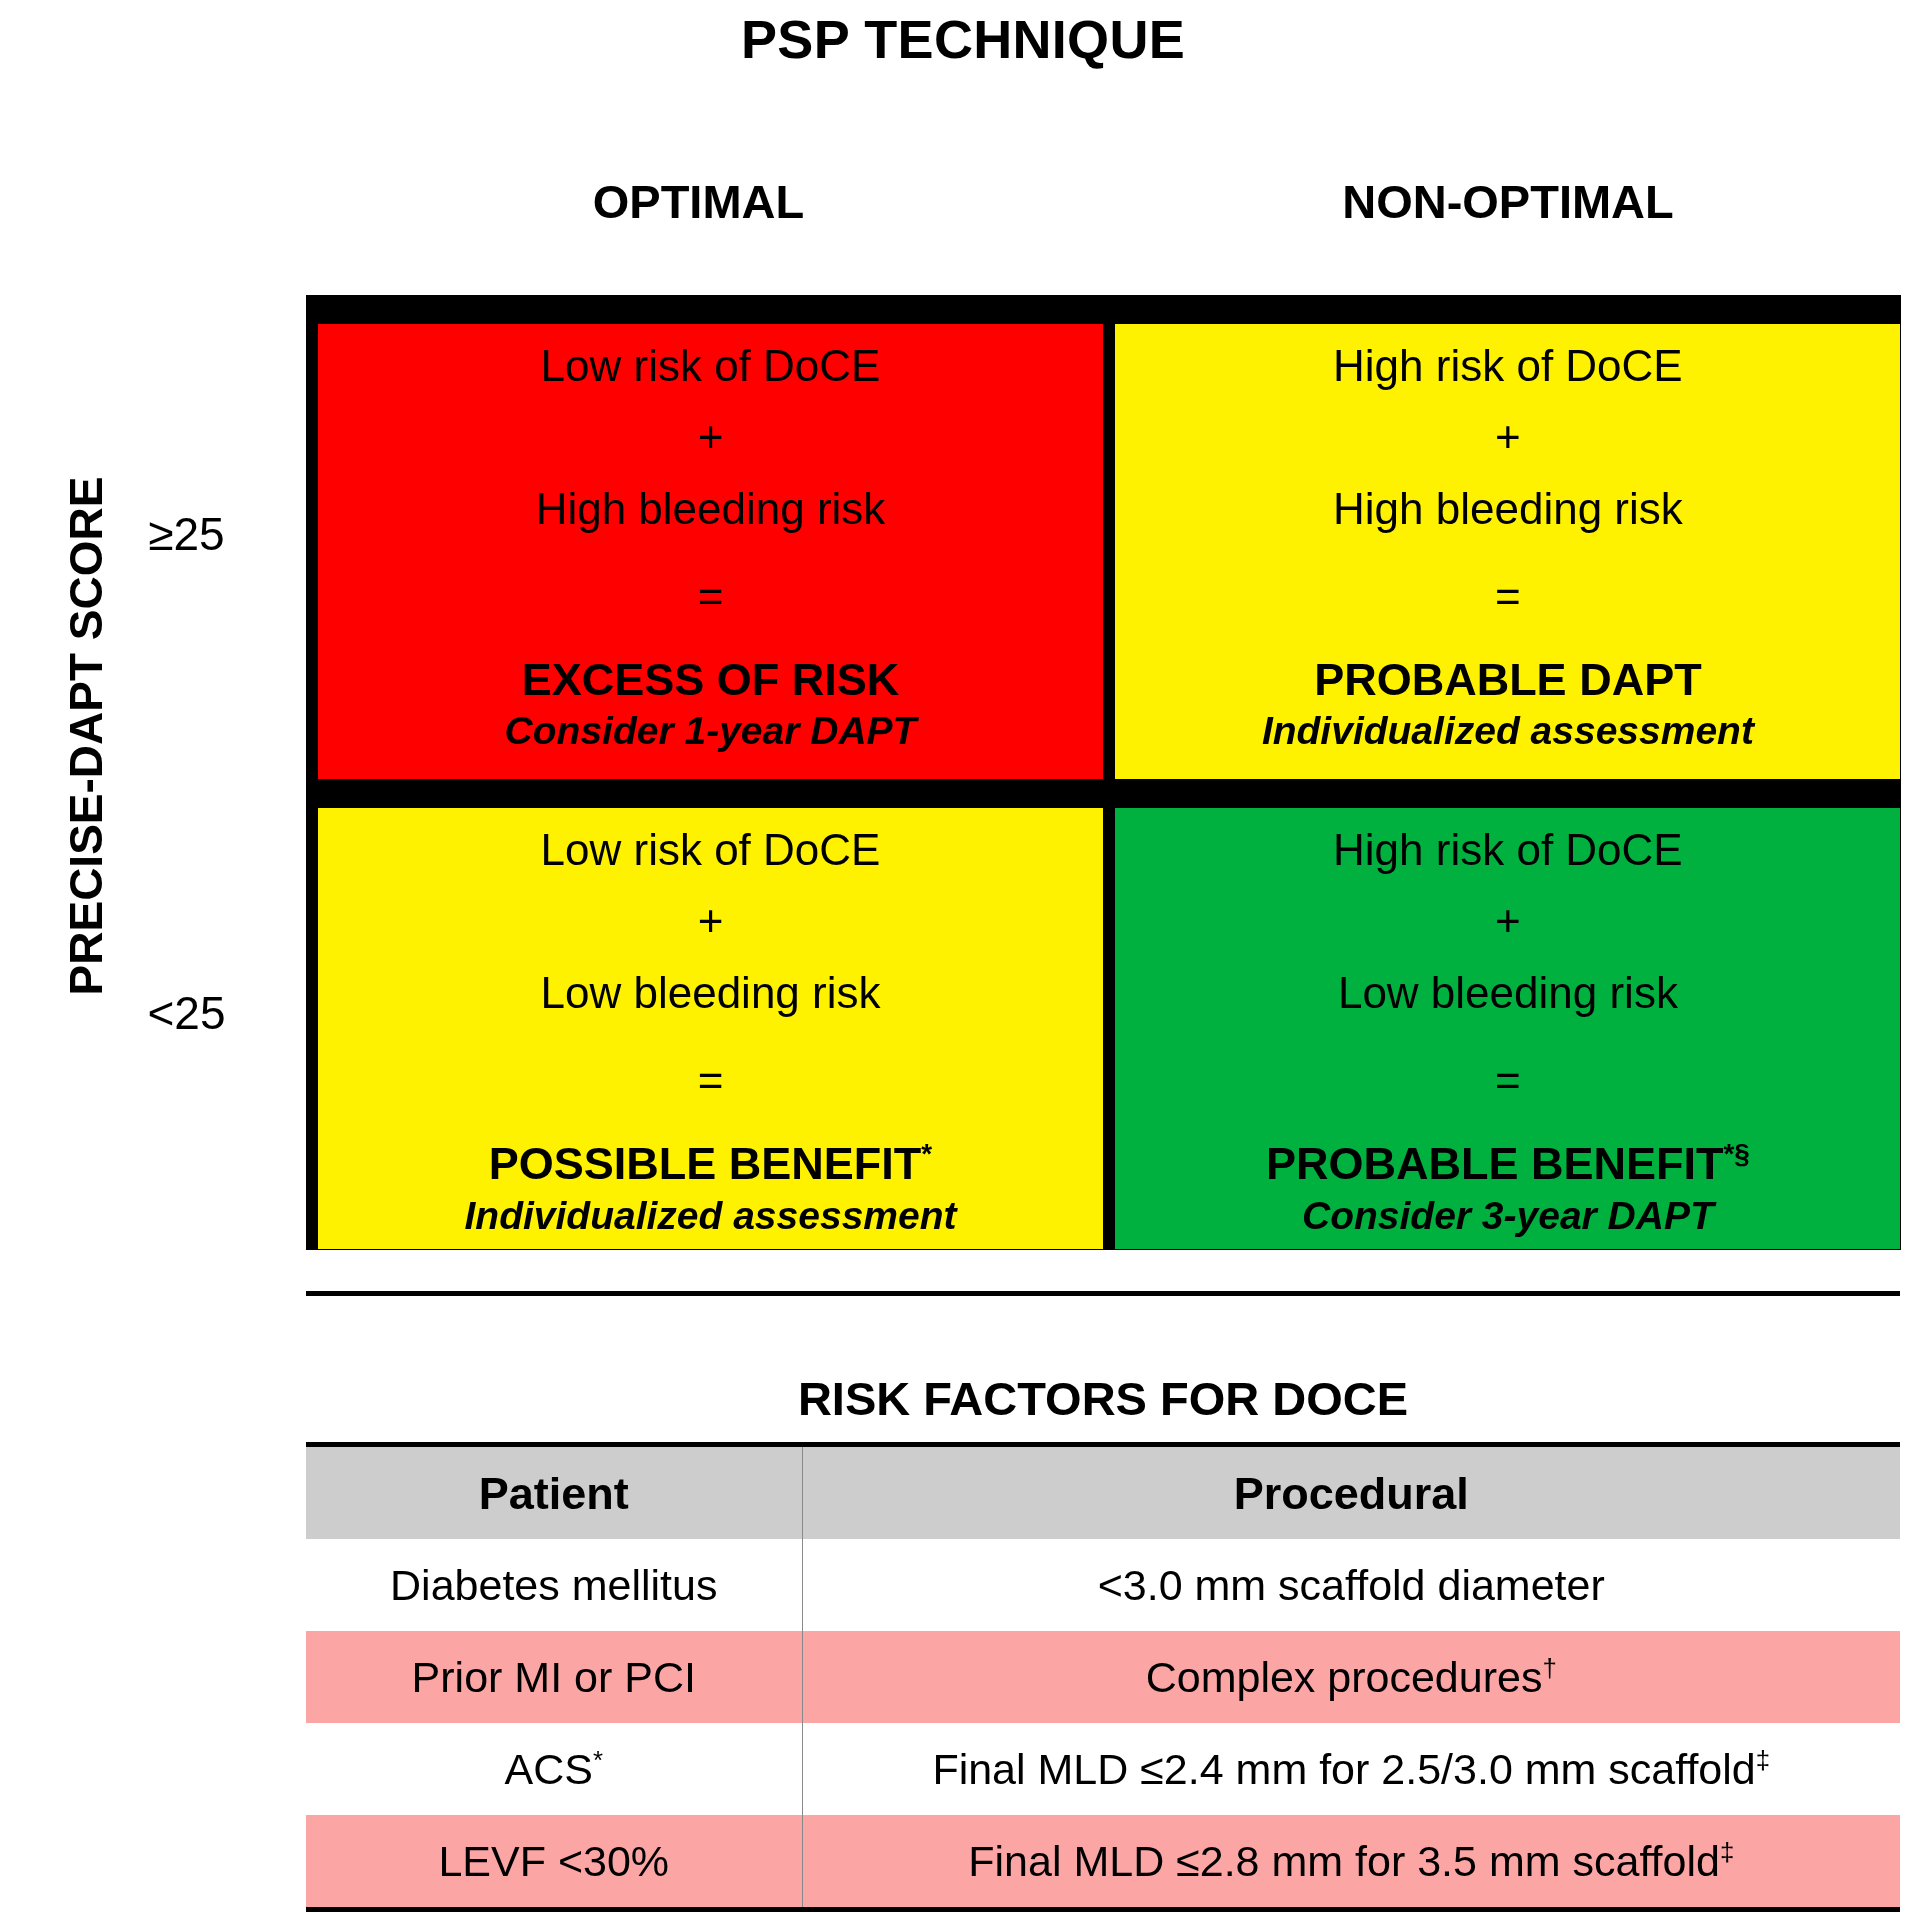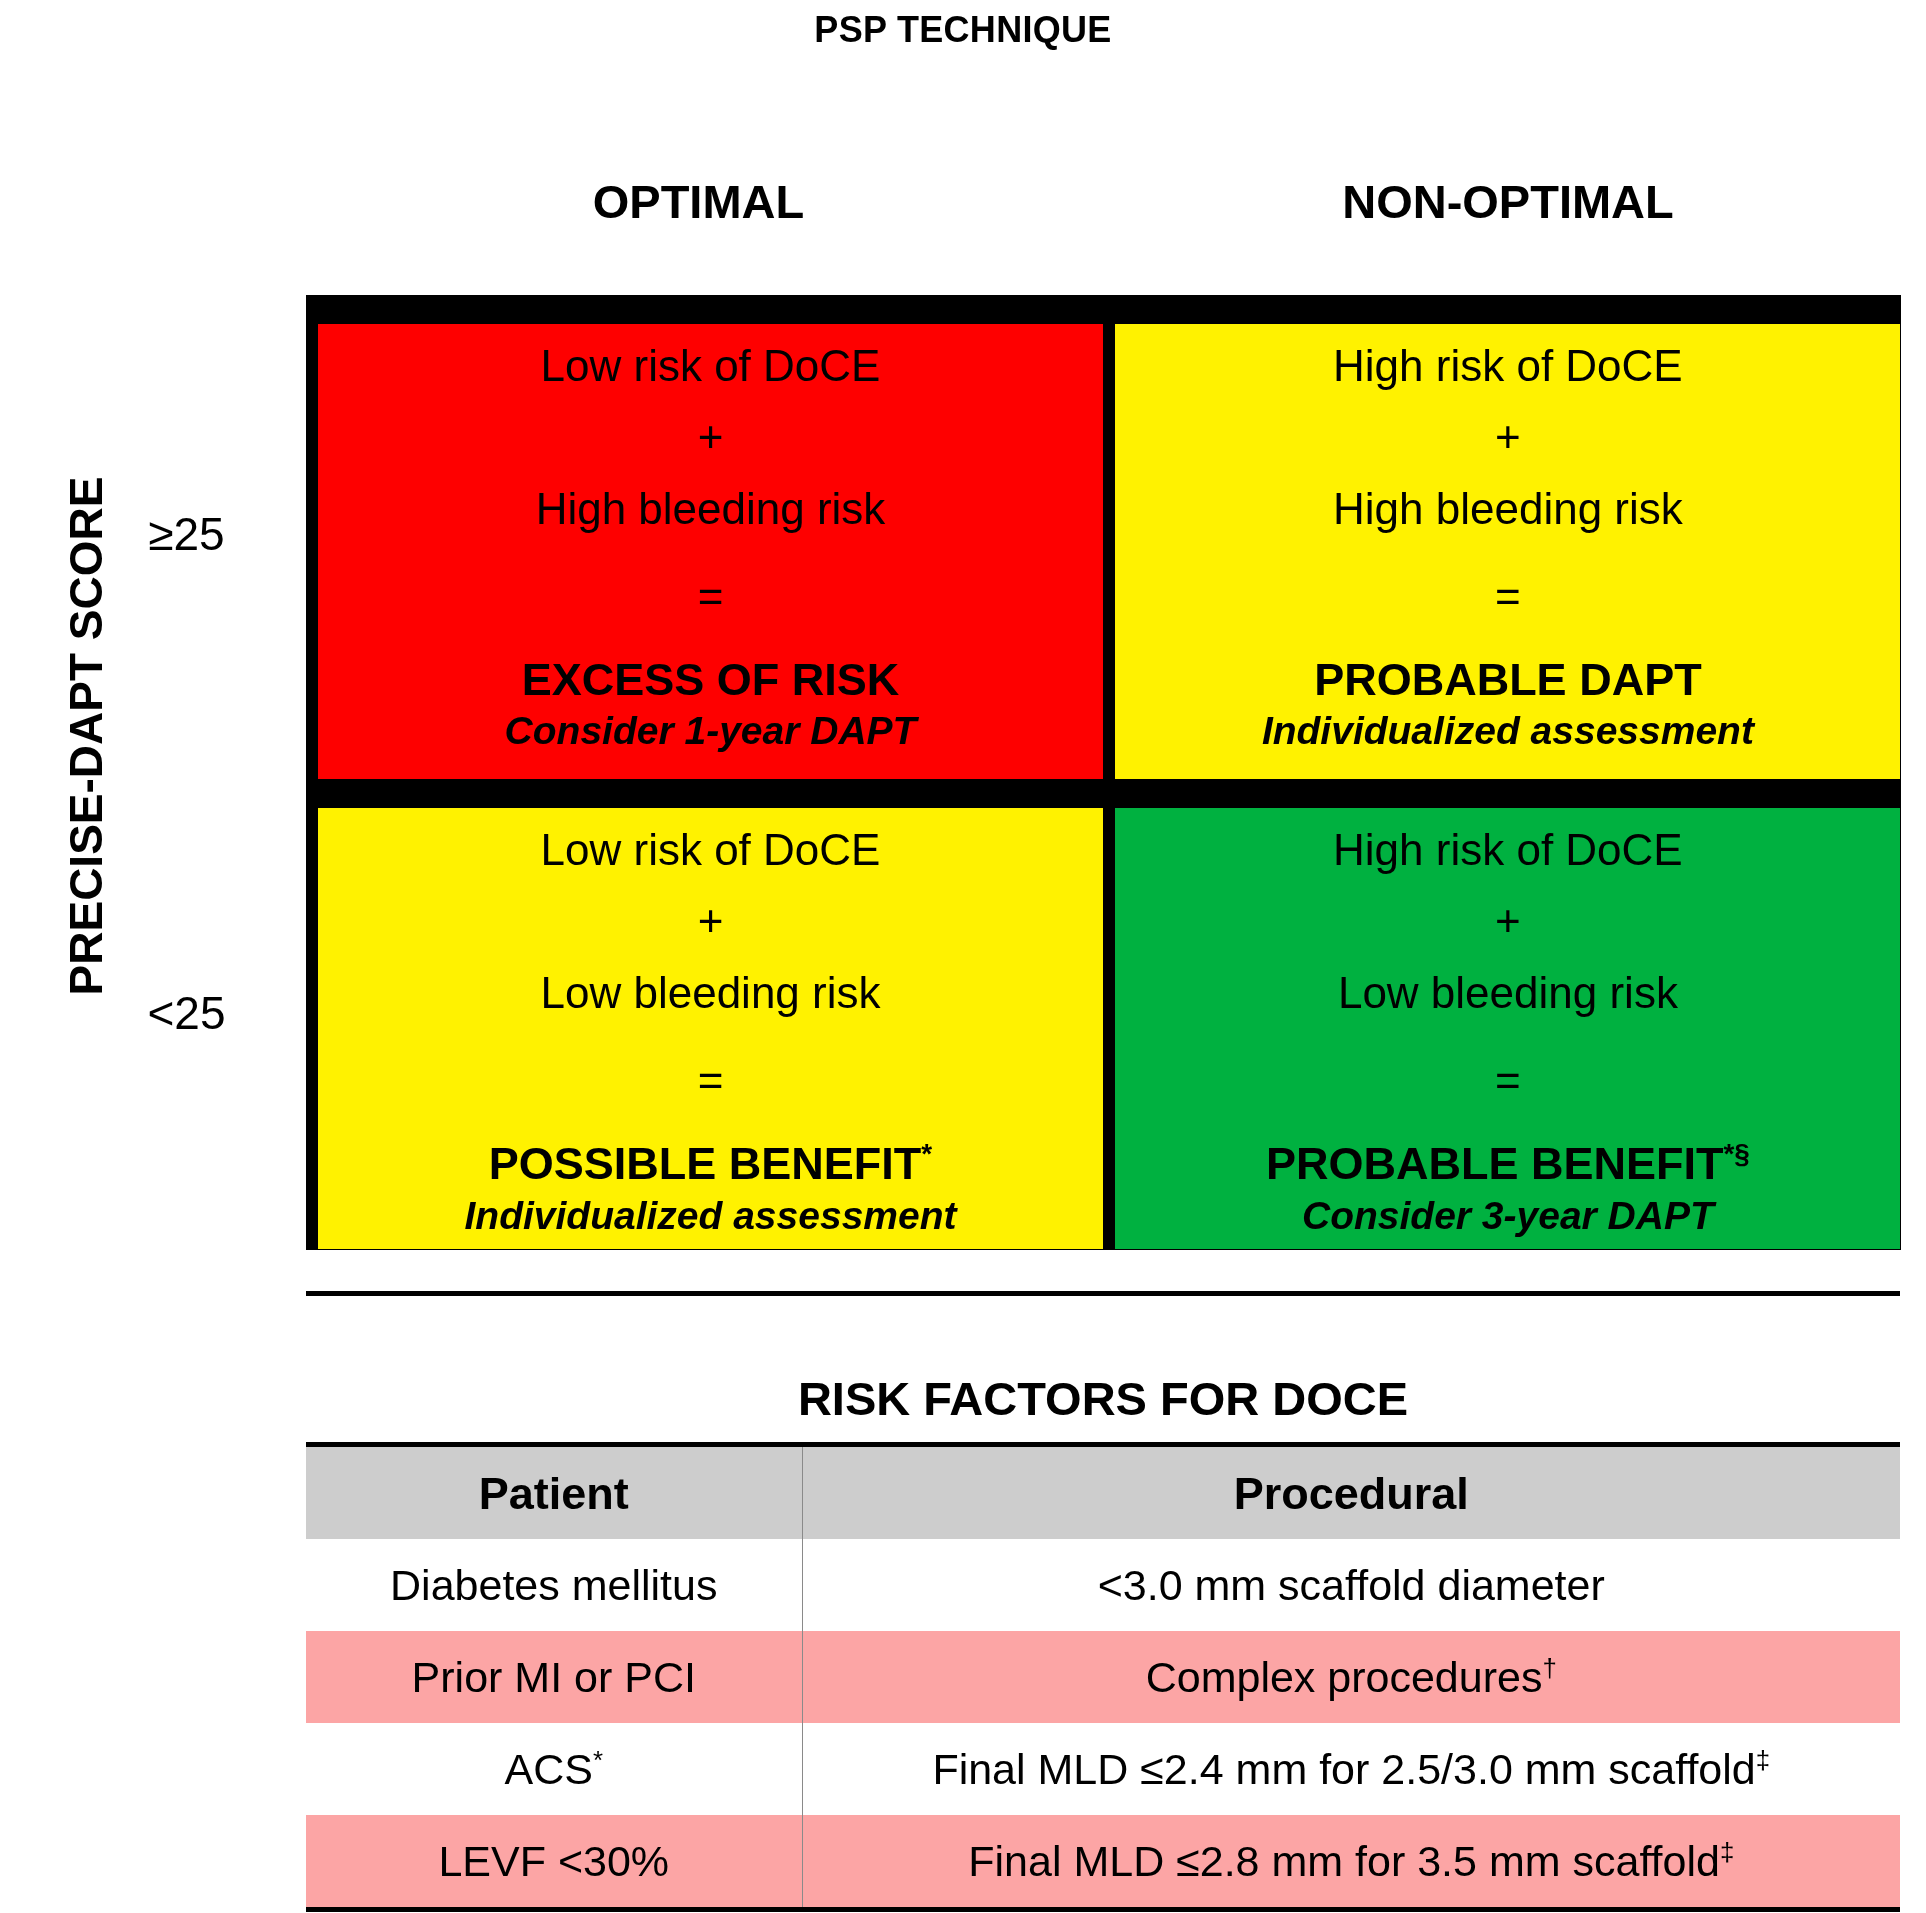--- a/index.html
+++ b/index.html
@@ -19,21 +19,21 @@
     overflow: hidden;
   }
 
   
   #main-title {
     position: absolute;
     left: 0;
     top: 10.6px;
     width: 1926px;
     text-align: center;
-    font-size: 36px;
+    font-size: 54px;
     font-weight: bold;
     letter-spacing: 0.3px;
     line-height: 1.05;
   }
 
   
   .col-header {
     position: absolute;
     top: 177px;
     font-size: 47px;

